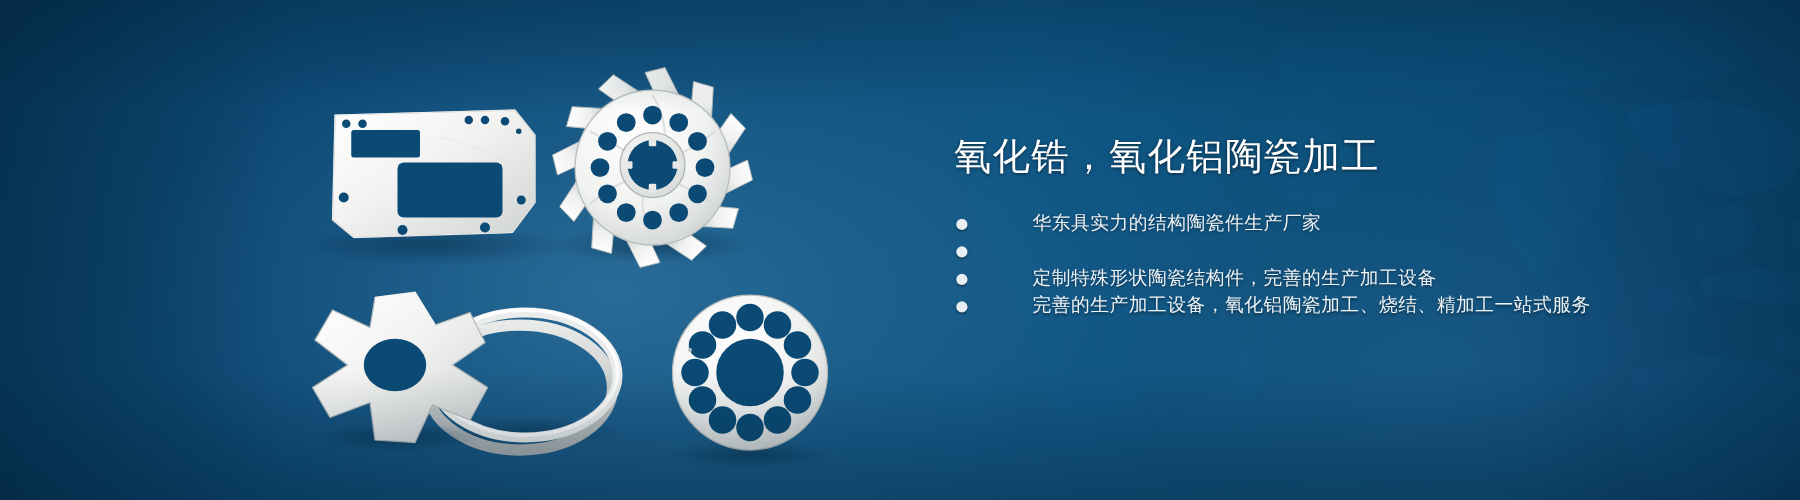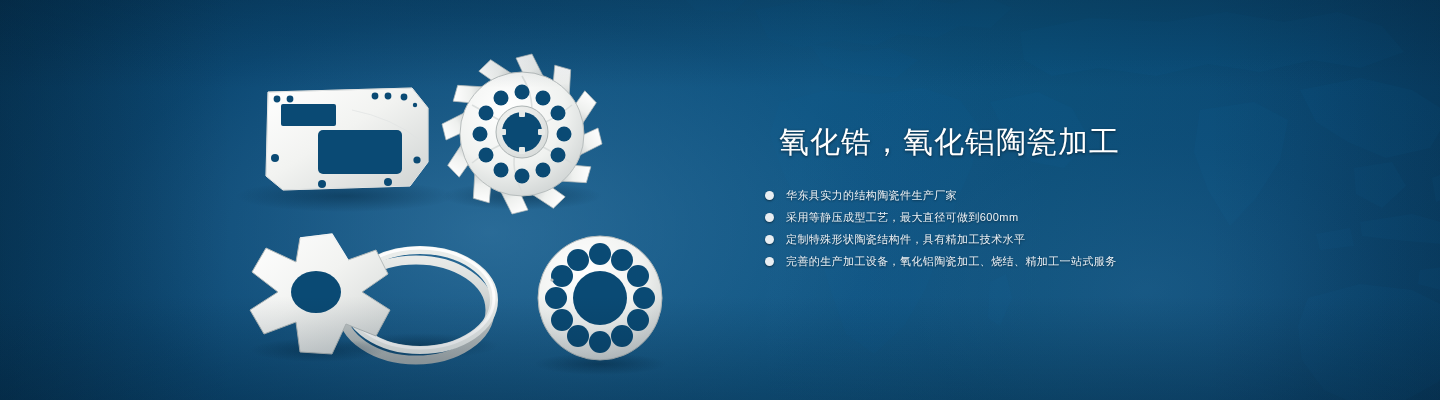--- a/index.html
+++ b/index.html
@@ -81,21 +81,21 @@
   .bg-map svg { width: 100%; height: 100%; display: block; }
 
   
   .text-block {
     position: absolute;
     left: 763px;
     top: 106px;
     width: 560px;
   }
   .headline {
-    margin: 16px;
+    margin: 0;
     font-size: 30px;
     line-height: 40px;
     font-weight: 400;
     letter-spacing: 1px;
     color: #ffffff;
     text-shadow: 0 1px 3px rgba(0,0,0,0.55);
     white-space: nowrap;
   }
   .bullets {
     list-style: none;
@@ -111,26 +111,27 @@
   .bullet-dot {
     flex: 0 0 auto;
     width: 9px;
     height: 9px;
     border-radius: 50%;
     background: #e9eef2;
     box-shadow: 0 1px 2px rgba(0,0,0,0.45);
     margin-right: 12px;
   }
   .bullet-text {
-    font-size: 11px;
+    font-size: 15px;
     line-height: 22px;
     color: #eef3f7;
     letter-spacing: 0.4px;
     text-shadow: 0 1px 2px rgba(0,0,0,0.45);
     white-space: nowrap;
+    margin-left: 40px;
   }
 
   
   .products {
     position: absolute;
     left: 0;
     top: 0;
     width: 720px;
     height: 400px;
     pointer-events: none;
@@ -371,25 +372,24 @@
   <div class="text-block">
     <h1 class="headline">氧化锆，氧化铝陶瓷加工</h1>
 
     <ul class="bullets">
       <li class="bullet-row">
         <span class="bullet-dot"></span>
         <span class="bullet-text">华东具实力的结构陶瓷件生产厂家</span>
       </li>
       <li class="bullet-row">
         <span class="bullet-dot"></span>
-        <span class="bullet-text">采用等静压成型工艺，最大直径可做到600mm</span>
       </li>
       <li class="bullet-row">
         <span class="bullet-dot"></span>
-        <span class="bullet-text">定制特殊形状陶瓷结构件，具有精加工技术水平</span>
+        <span class="bullet-text">定制特殊形状陶瓷结构件，完善的生产加工设备</span>
       </li>
       <li class="bullet-row">
         <span class="bullet-dot"></span>
         <span class="bullet-text">完善的生产加工设备，氧化铝陶瓷加工、烧结、精加工一站式服务</span>
       </li>
     </ul>
   </div>
 
 </div>
 

